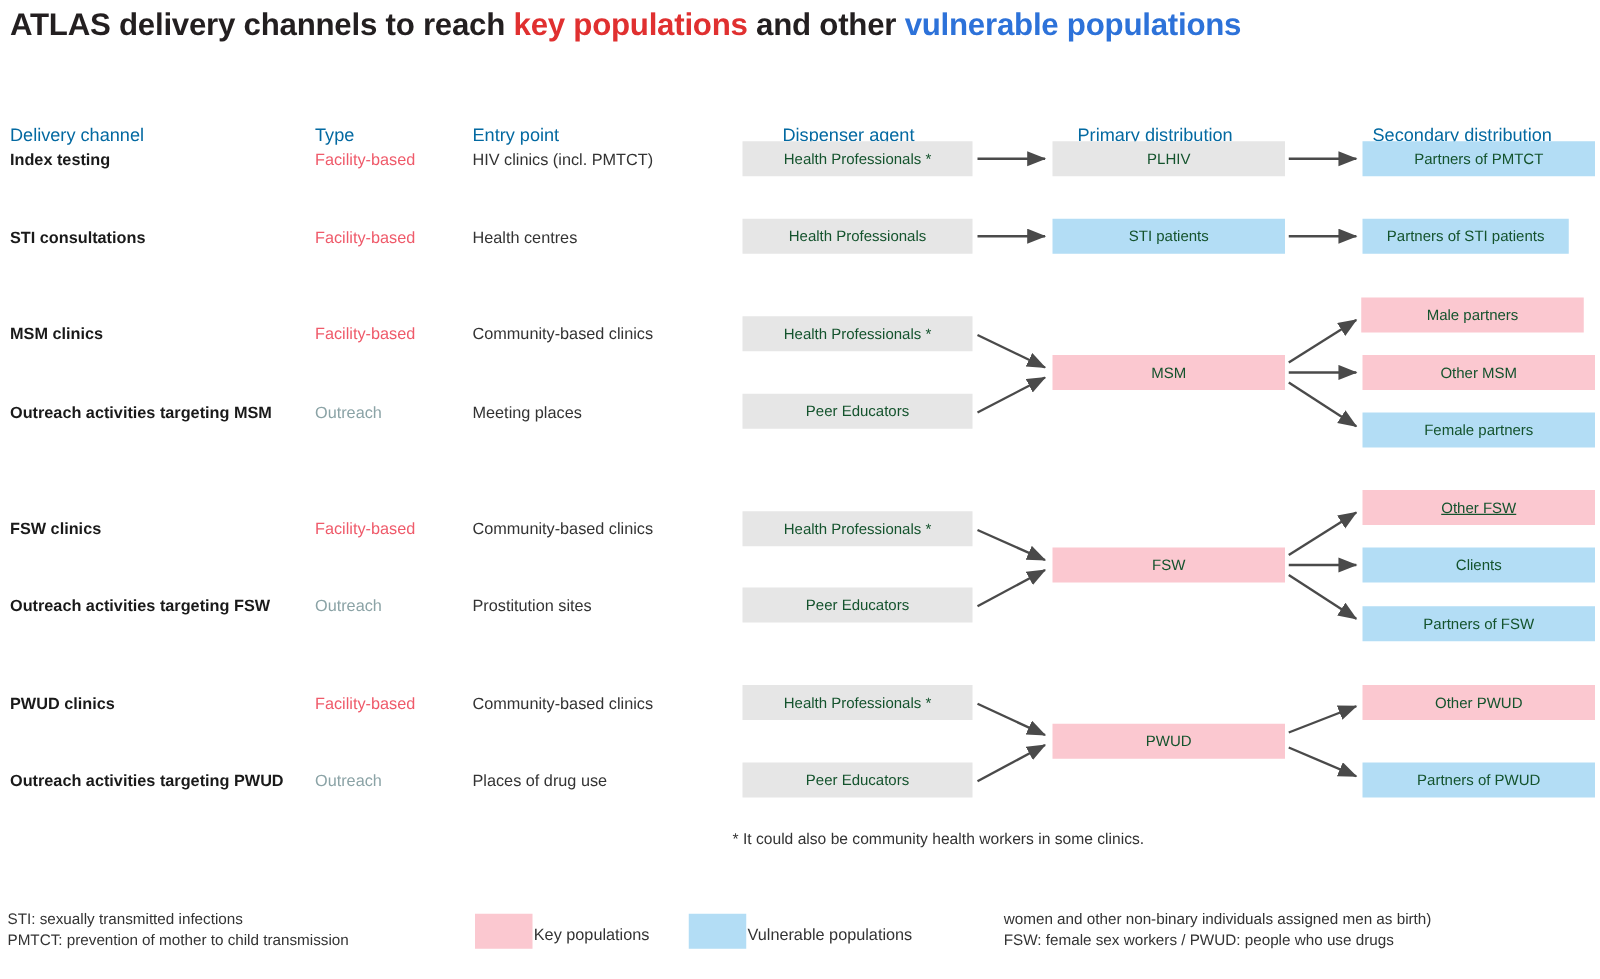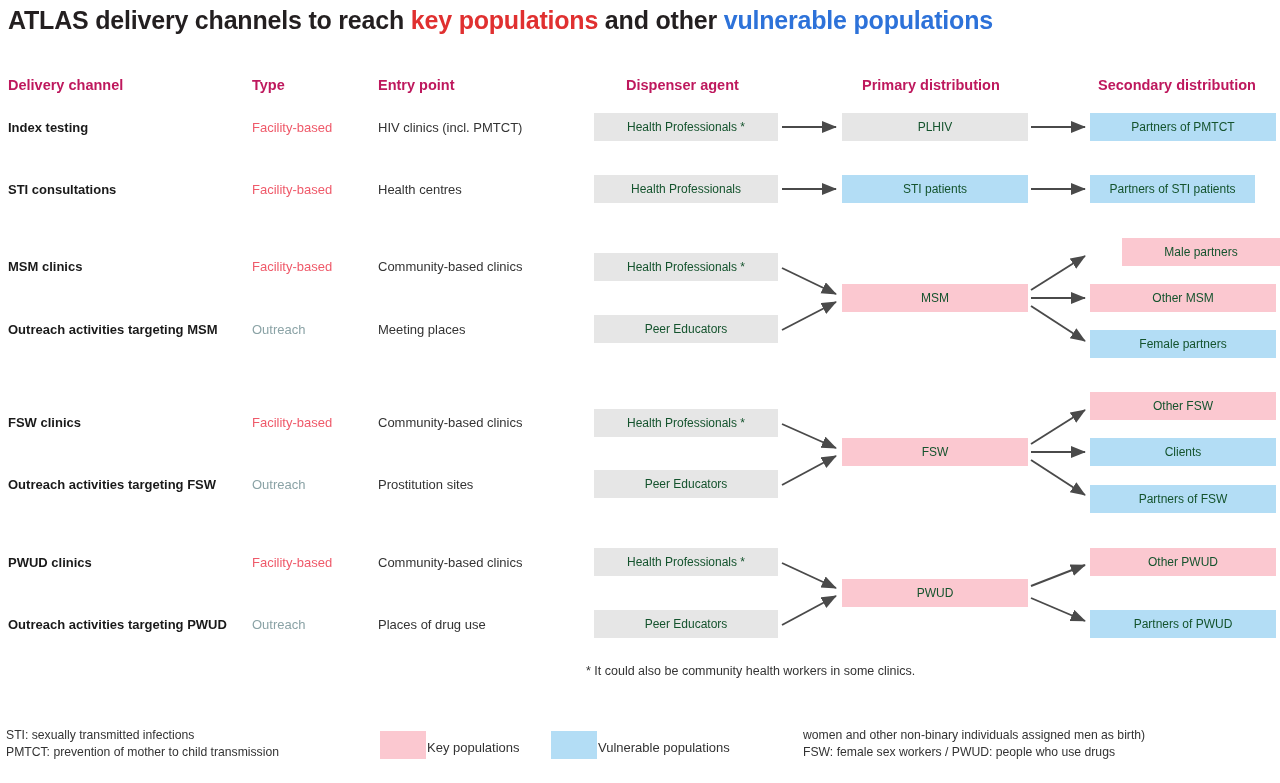--- a/index.html
+++ b/index.html
@@ -24,23 +24,24 @@
     letter-spacing: -0.2px;
     white-space: nowrap;
   }
   #title .red  { color: #e03030; }
   #title .blue { color: #2d72d9; }
 
   
   .colhead {
     position: absolute;
     font-size: 14.5px;
-    font-weight: bold;
-    color: #be185d;
-    white-space: nowrap;
+    font-weight: normal;
+    color: #0369a1;
+    white-space: nowrap;
+    margin-top: 24px;
   }
 
   
   .cell {
     position: absolute;
     font-size: 13px;
     white-space: nowrap;
     line-height: 16px;
   }
   .cell.channel { font-weight: bold; color: #1a1a1a; }
@@ -223,30 +224,30 @@
 <div class="box pink" style="left:842px; top:579px; width:186px; height:28px;">
     <span>PWUD</span>
   </div>
 
 <div class="box blue" style="left:1090px; top:113px; width:186px; height:28px;">
     <span>Partners of PMTCT</span>
   </div>
 <div class="box blue" style="left:1090px; top:175px; width:165px; height:28px;">
     <span>Partners of STI patients</span>
   </div>
-<div class="box pink" style="left:1122px; top:238px; width:158px; height:28px;align-items:center;">
+<div class="box pink" style="left:1089px; top:238px; width:178px; height:28px;align-items:center;">
     <span>Male partners</span>
   </div>
 <div class="box pink" style="left:1090px; top:284px; width:186px; height:28px;">
     <span>Other MSM</span>
   </div>
 <div class="box blue" style="left:1090px; top:330px; width:186px; height:28px;">
     <span>Female partners</span>
   </div>
-<div class="box pink" style="left:1090px; top:392px; width:186px; height:28px;">
+<div class="box pink" style="left:1090px; top:392px; width:186px; height:28px;text-decoration:underline;">
     <span>Other FSW</span>
   </div>
 <div class="box blue" style="left:1090px; top:438px; width:186px; height:28px;">
     <span>Clients</span>
   </div>
 <div class="box blue" style="left:1090px; top:485px; width:186px; height:28px;">
     <span>Partners of FSW</span>
   </div>
 <div class="box pink" style="left:1090px; top:548px; width:186px; height:28px;">
     <span>Other PWUD</span>

